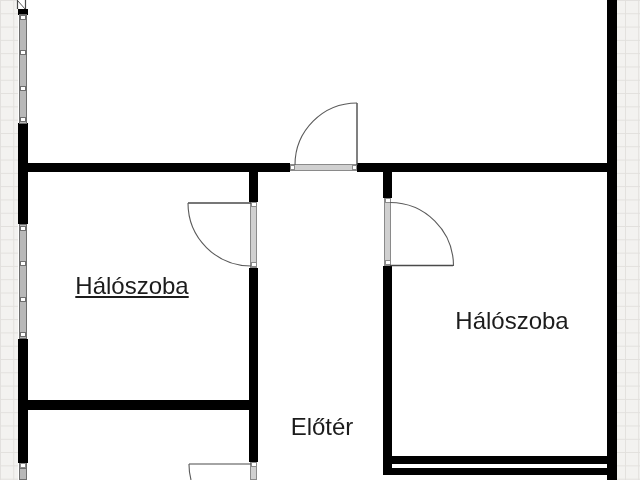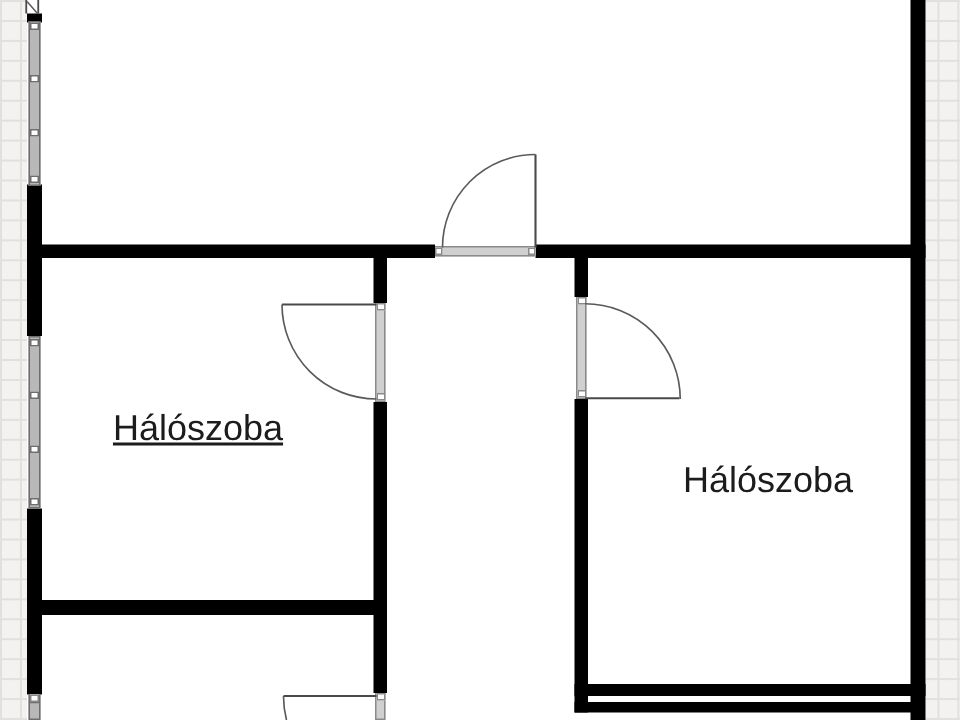--- a/index.html
+++ b/index.html
@@ -122,14 +122,15 @@
     <line x1="189" y1="464" x2="251" y2="464" stroke="#4a4a4a" stroke-width="1.2"></line>
     <path d="M189,464 A62,62 0 0 0 191,480" fill="none" stroke="#5a5a5a" stroke-width="1.1"></path>
 
     <line x1="17.5" y1="0" x2="17.5" y2="9" stroke="#4a4a4a" stroke-width="1.2"></line>
     <line x1="25.5" y1="0" x2="25.5" y2="9" stroke="#4a4a4a" stroke-width="1.2"></line>
     <line x1="18" y1="1" x2="25" y2="9" stroke="#5a5a5a" stroke-width="1"></line>
   </svg>
 
   <div class="room-label" style="left:132px;top:286px;text-decoration:underline;">Hálószoba</div>
   <div class="room-label" style="left:512px;top:321px;">Hálószoba</div>
+  <div class="room-label" style="left:322px;top:427px;">Előtér</div>
 
 </div>
 
 </body></html>

